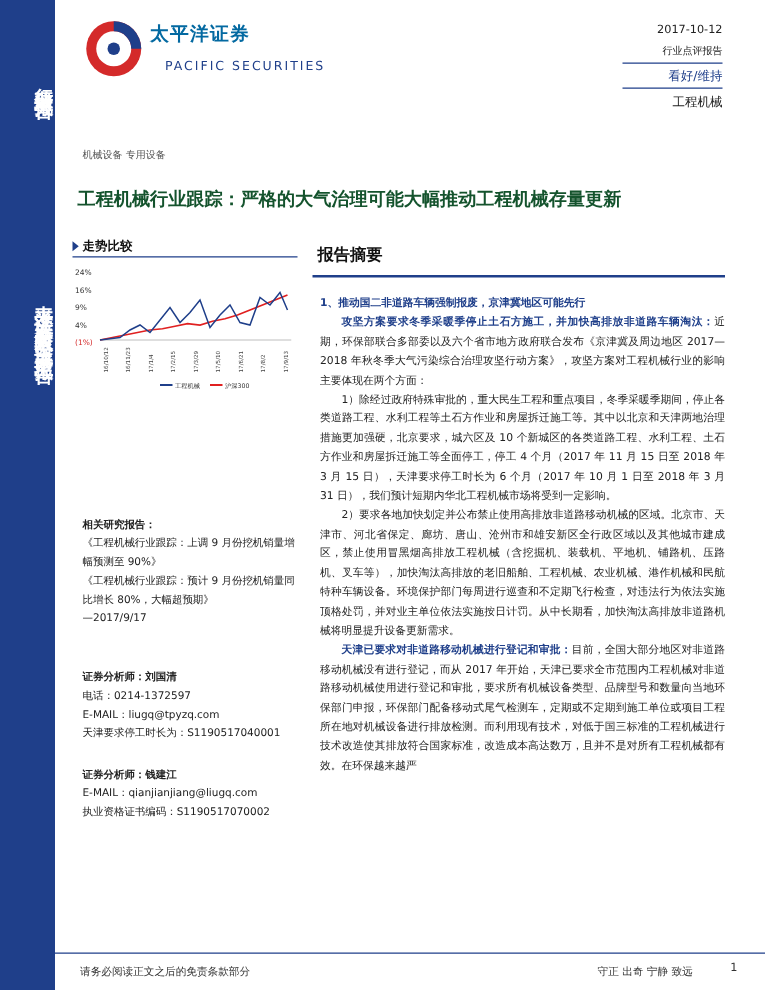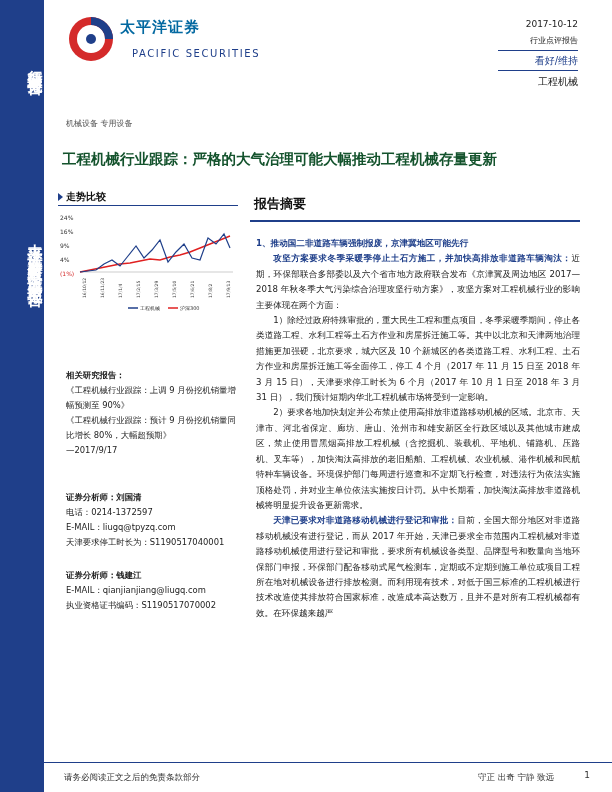--- a/index.html
+++ b/index.html
@@ -24,21 +24,21 @@
 
   .breadcrumb { position: absolute; left: 66px; top: 118px; font-size: 8px; color: #555; }
   .title { position: absolute; left: 62px; top: 150px; font-size: 14.5px; font-weight: bold; color: #14532d; white-space: nowrap; }
 
   .chart-label { position: absolute; left: 66px; top: 190px; font-size: 10px; font-weight: bold; color: #111; }
   .blue-tri { position: absolute; left: 58px; top: 193px; width: 0; height: 0; border-top: 4px solid transparent; border-bottom: 4px solid transparent; border-left: 5px solid #1f3f8a; }
   .chart-rule { position: absolute; left: 58px; top: 205px; width: 180px; height: 1px; background: #1f3f8a; }
   .chart-wrap { position: absolute; left: 58px; top: 208px; width: 180px; height: 110px; }
 
   .left-section { position: absolute; left: 66px; font-size: 8.4px; line-height: 15px; color: #222; width: 170px; }
-  .bold { font-weight: bold; }
+  .bold { font-weight: bold; margin-top: 44px; }
   .report-heading { position: absolute; left: 254px; top: 195px; font-size: 13px; font-weight: bold; color: #111; }
   .rh-line { position: absolute; left: 250px; top: 220px; width: 330px; height: 2px; background: #1f3f8a; }
 
   .body-text { position: absolute; left: 256px; width: 324px; font-size: 8.6px; line-height: 15.4px; color: #222; text-align: justify; }
   .blue { color: #1f3f8a; font-weight: bold; }
 
   .footer-line { position: absolute; left: 44px; top: 762px; width: 568px; height: 1px; background: #1f3f8a; }
   .footer-text { position: absolute; left: 64px; top: 772px; font-size: 8.5px; color: #333; }
   .footer-right { position: absolute; left: 478px; top: 772px; font-size: 8.5px; color: #333; }
   .page-num { position: absolute; right: 22px; top: 770px; font-size: 9px; color: #333; }

